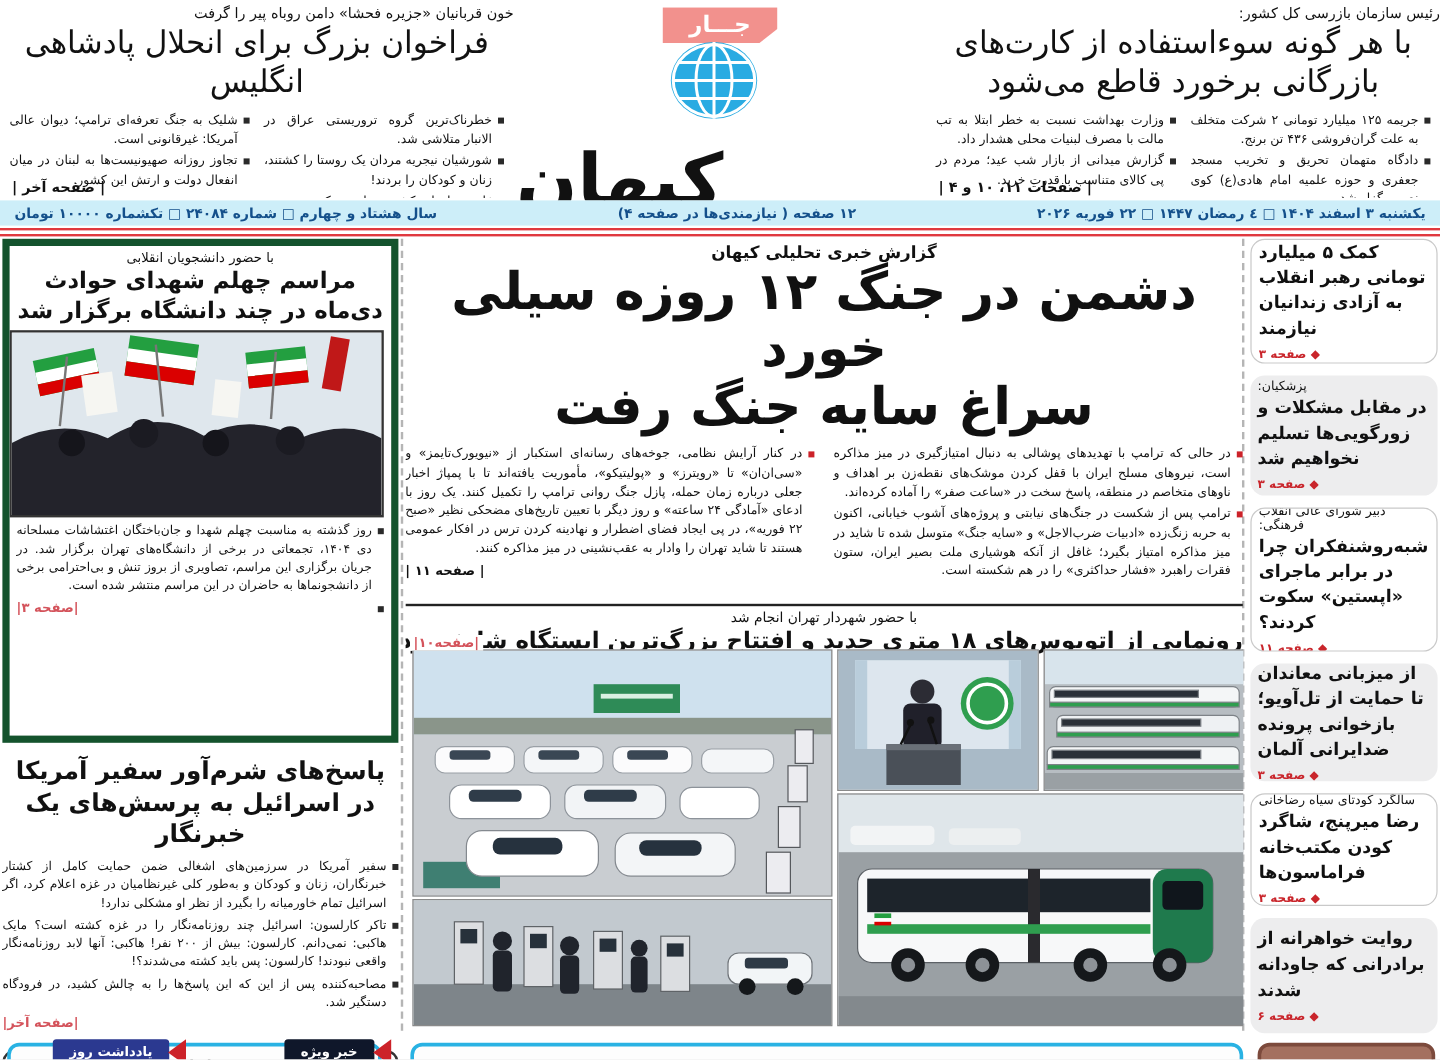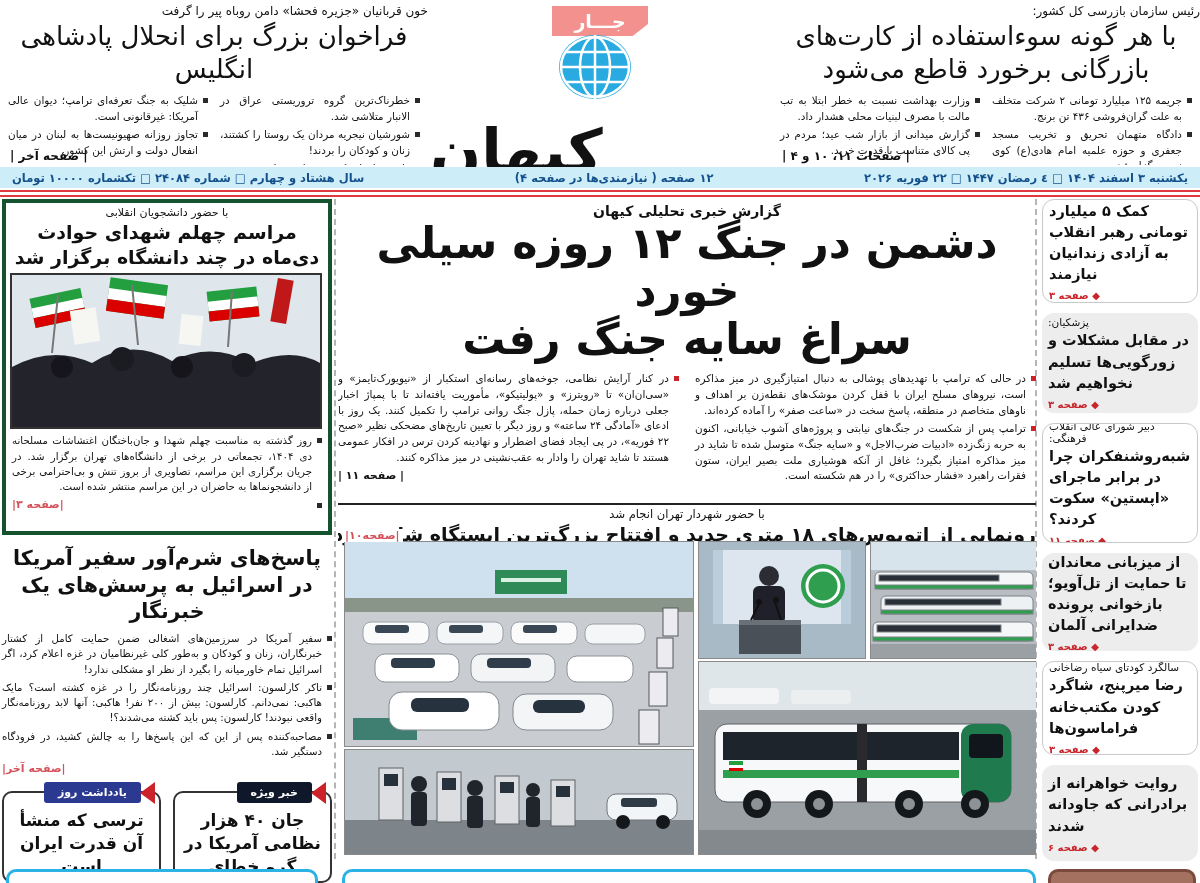--- a/index.html
+++ b/index.html
@@ -36,21 +36,21 @@
   .sb-item{border-radius:12px;padding:6px 6px;box-sizing:border-box;display:flex;flex-direction:column;
       justify-content:center;text-align:left;overflow:hidden}
   .sb-white{background:#fff;border:1px solid #c9c9c9}
   .sb-gray{background:#ededee}
   .sb-kicker{font-size:10.5px;margin-bottom:2px}
   .sb-title{font-size:14.5px;font-weight:bold;line-height:1.45}
   .sb-page{font-size:10px;font-weight:bold;color:#c9252b;margin-top:5px}
   .vdash{position:absolute;top:199px;bottom:24px;width:0;border-left:2px dashed #b5b5b5}
   
   .leftcol{position:absolute;top:199px;left:2px;width:330px}
-  .mem-box{border:4px solid #14532d;padding:3px 6px;box-sizing:border-box;height:336px;overflow:hidden}
+  .mem-box{border:6px solid #14532d;padding:3px 6px;box-sizing:border-box;height:420px;overflow:hidden}
   .mem-kick{font-size:11px;text-align:center}
   .mem-head{font-size:19px;font-weight:bold;text-align:center;line-height:1.3;margin-top:1px}
   .mem-photo{margin:4px auto;border:2px solid #333;width:308px;height:152px}
   .smallbody{font-size:10.2px;line-height:1.5;text-align:justify}
   .pgref-red{font-size:11px;font-weight:bold;color:#d4535b;text-align:left}
   .amb-head{font-size:20.5px;font-weight:bold;text-align:center;line-height:1.3;margin:10px 0 6px}
   .boxrow{display:flex;gap:12px;margin-top:16px}
   .note-box{position:relative;flex:1;border:2px solid #333;border-radius:10px;height:92px;
       padding:16px 6px 4px;box-sizing:border-box;display:flex;flex-direction:column;justify-content:space-between}
   .ribbon{position:absolute;top:-11px;right:18px;height:21px;line-height:21px;padding:0 14px;

